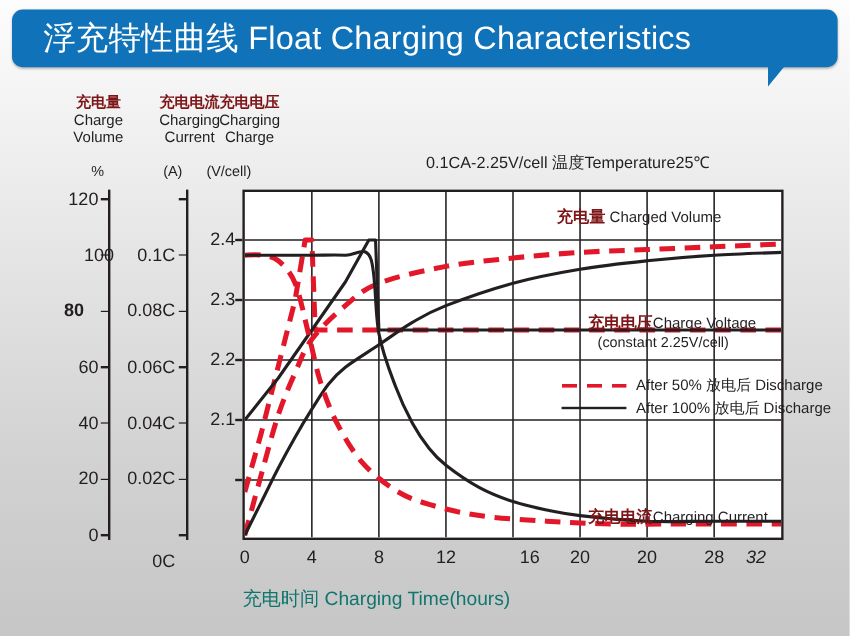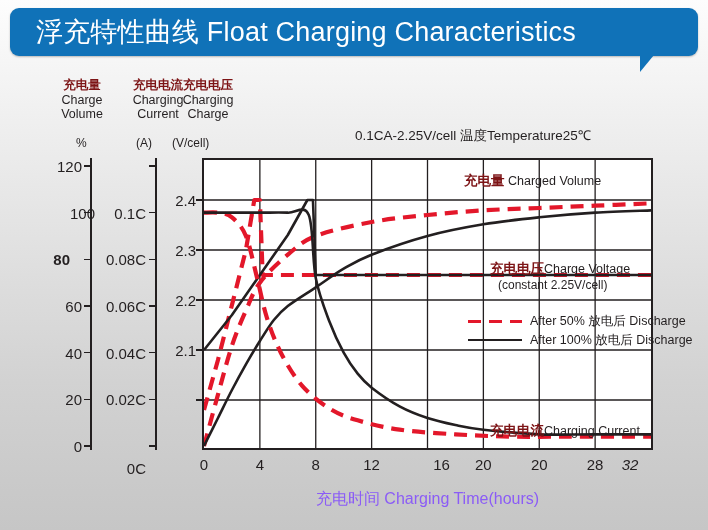--- a/index.html
+++ b/index.html
@@ -115,24 +115,23 @@
     left: 355px; top: 126px;
     font-size: 13.5px;
     white-space: nowrap;
     color: #231f20;
   }
 
   #xaxis-title {
     position: absolute;
     left: 202px; top: 489px;
     width: 451px;
-    text-align: center;
     font-size: 16px;
     white-space: nowrap;
-    color: #8b5cf6;
+    color: #0f766e;
   }
 
   
   #legend { position: absolute; left: 468px; top: 312px; }
   .leg-row { position: relative; height: 19px; }
   .leg-swatch { position: absolute; left: 0; top: 8px; width: 54px; height: 3px; }
   .leg-dashed {
     background: repeating-linear-gradient(to right, #e3172a 0 13px, transparent 13px 21px);
     height: 3.4px;
   }

